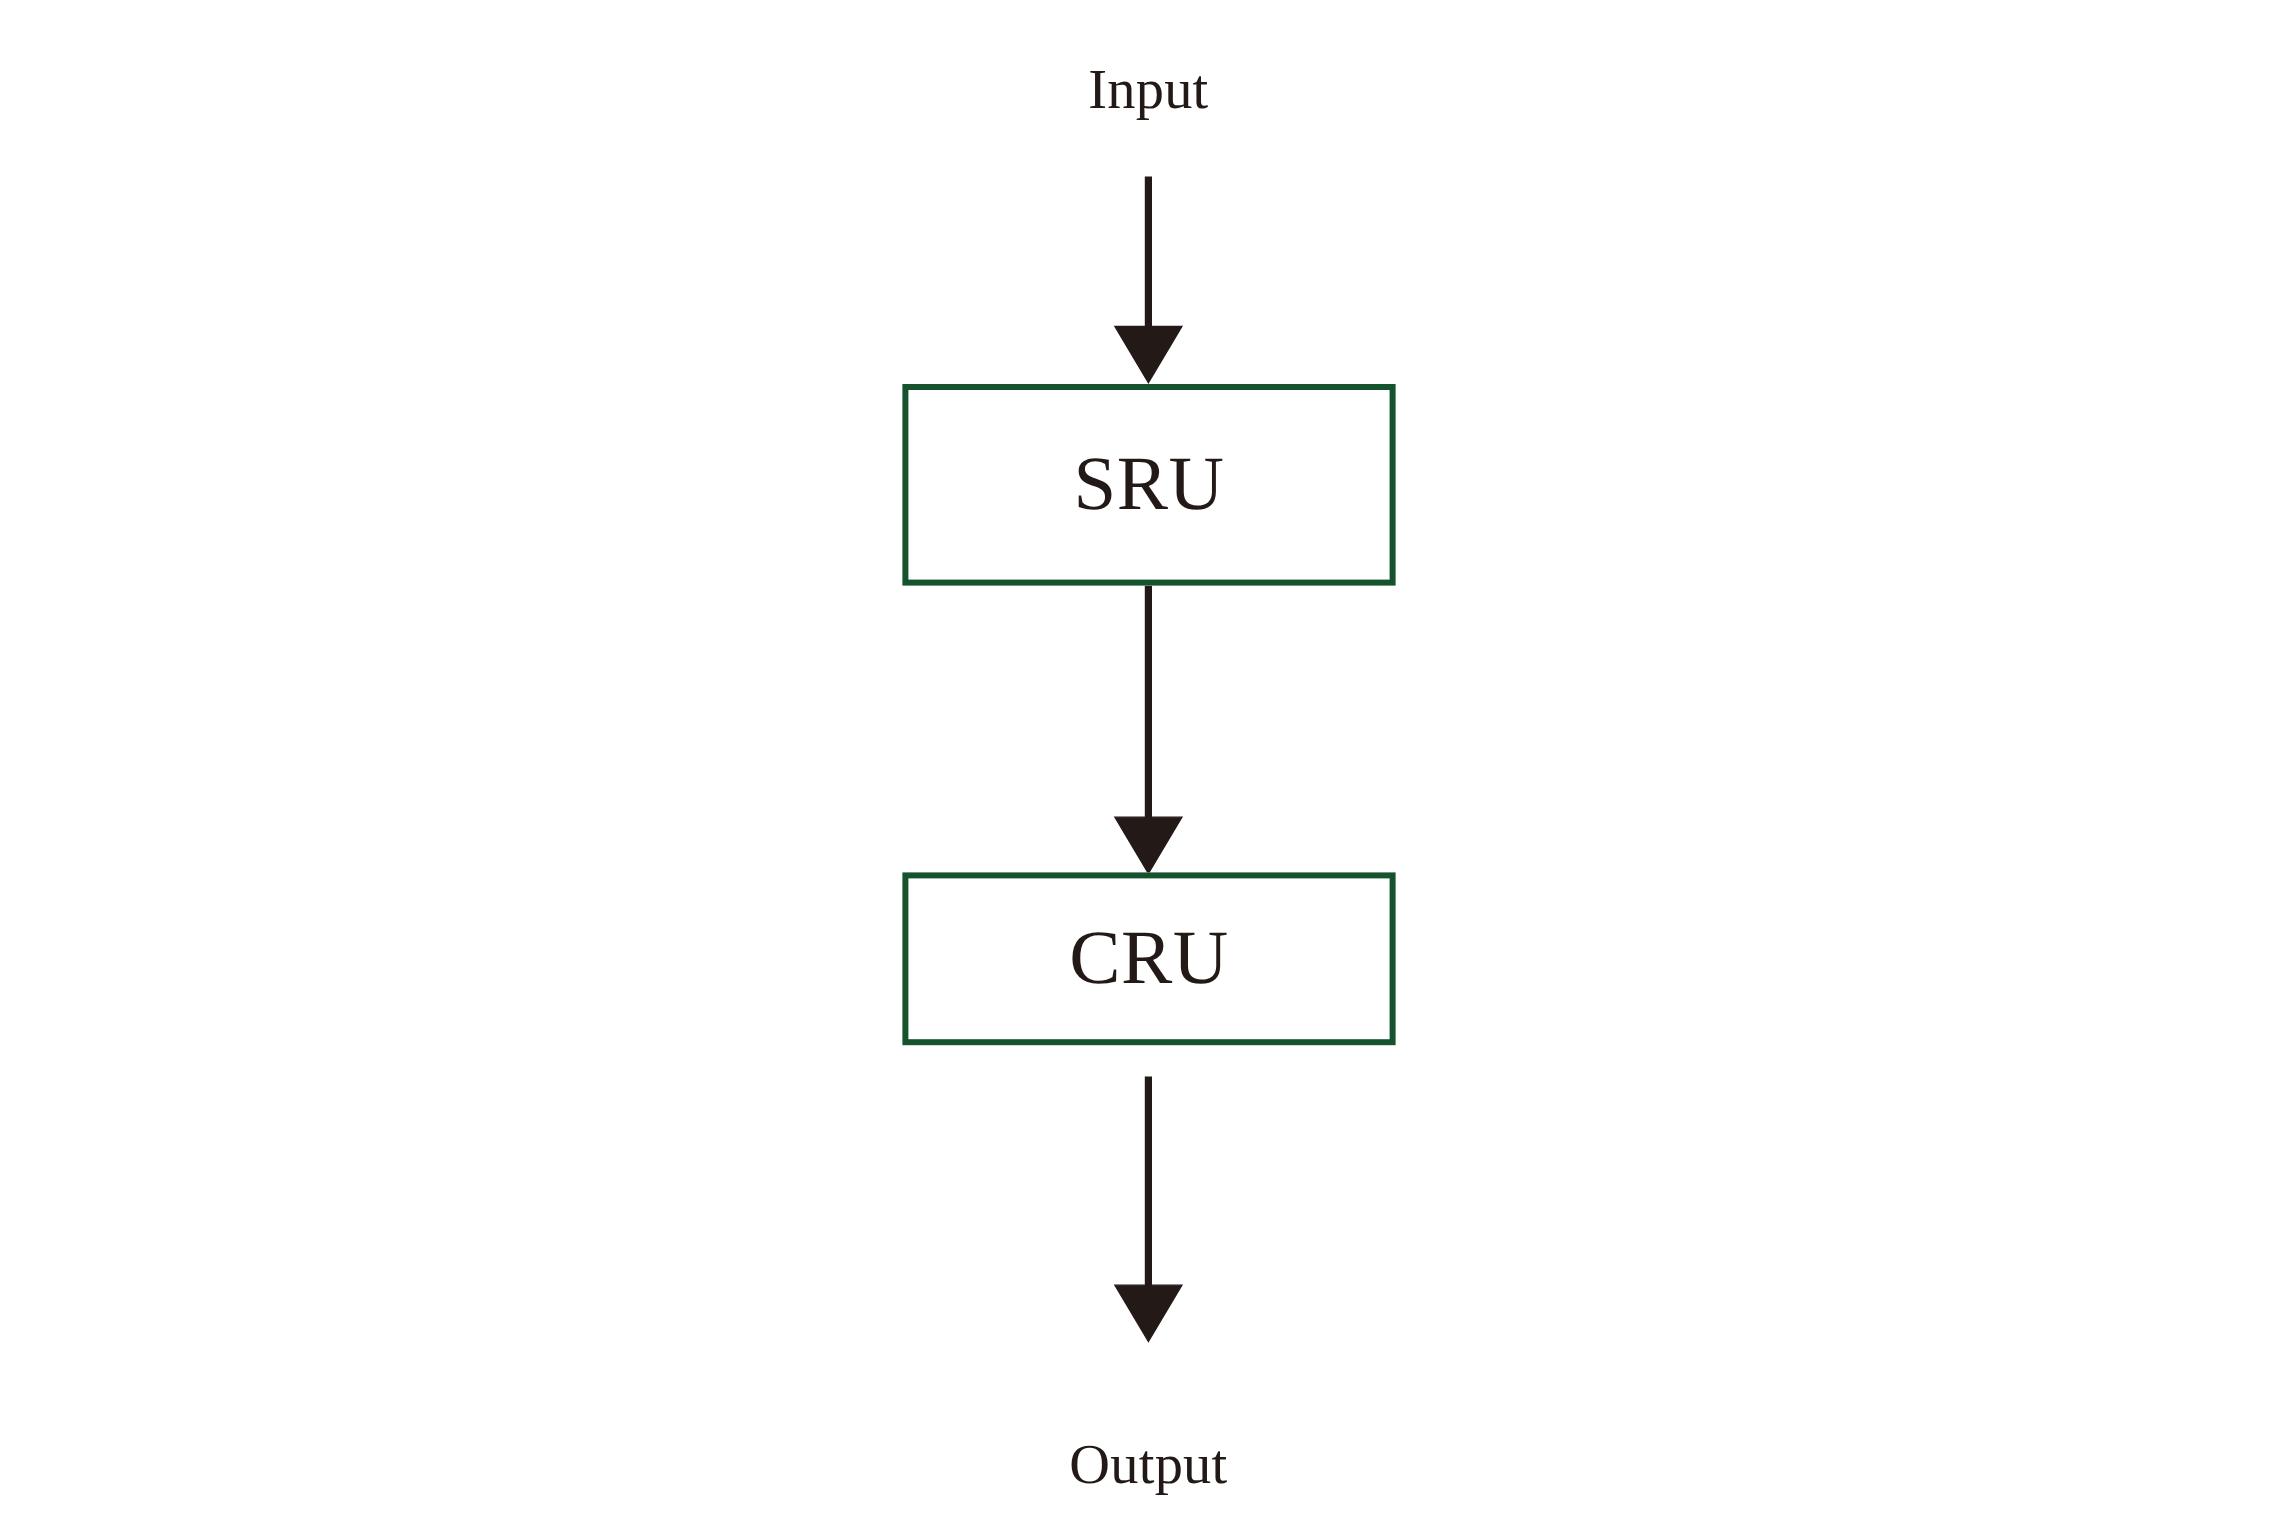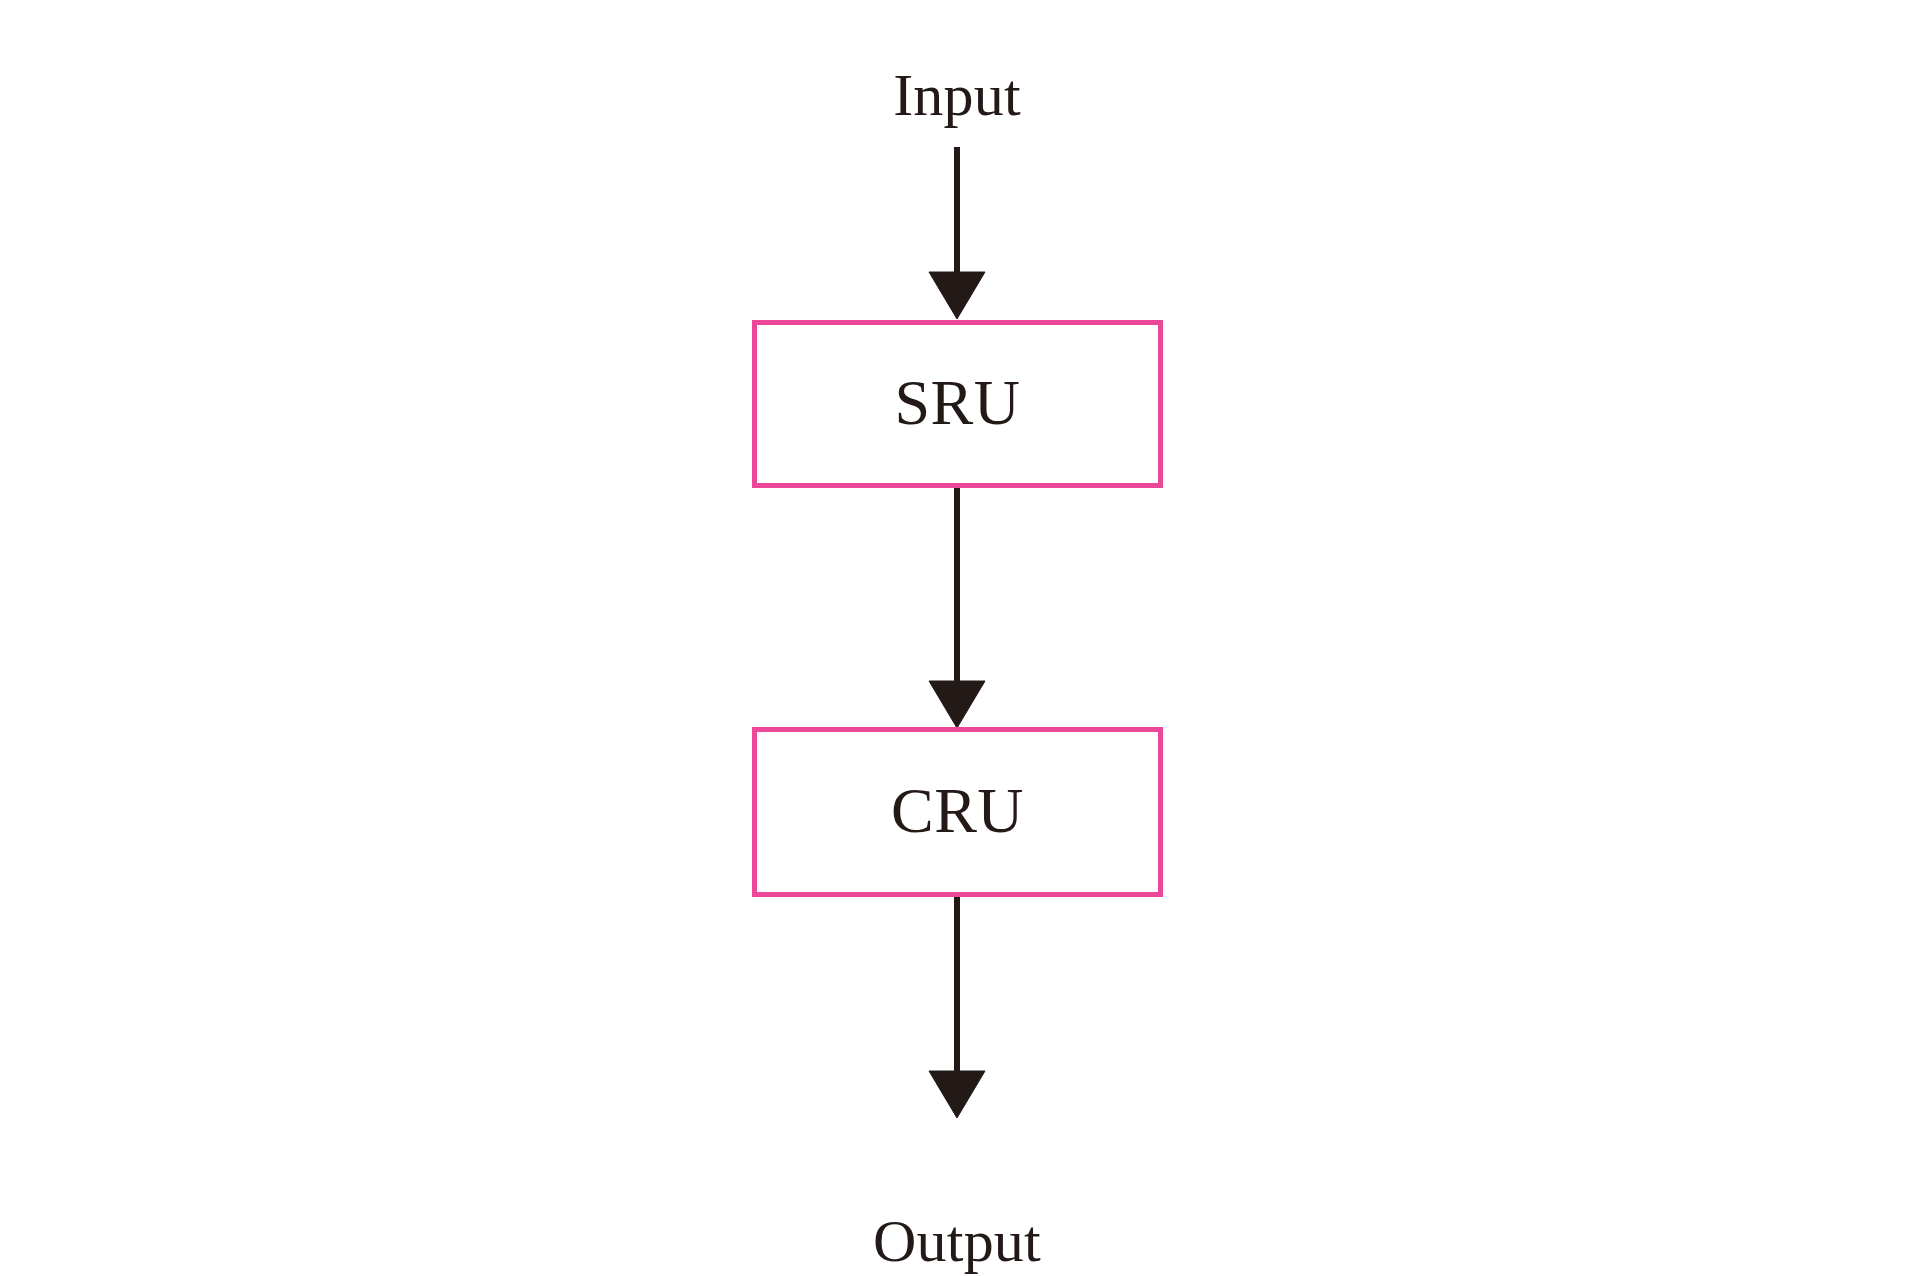--- a/index.html
+++ b/index.html
@@ -26,21 +26,21 @@
     width: 1913px;
     height: 1276px;
   }
 
   
   .endpoint-label {
     position: absolute;
     width: 600px;
     left: 657px;
     text-align: center;
-    font-size: 60px;
+    font-size: 47px;
     line-height: 1.04;
     letter-spacing: 0.2px;
     color: #231a18;
     white-space: pre-line;
   }
   .endpoint-label .lbl-line {
     display: block;
   }
   .endpoint-label .sym {
     font-style: italic;
@@ -52,32 +52,32 @@
     top: 1148px;
   }
 
   
   .process-box {
     position: absolute;
     box-sizing: border-box;
     left: 752px;
     width: 411px;
     background: #ffffff;
-    border: 5px solid #ec4899;
+    border: 5px solid #14532d;
     display: flex;
     align-items: center;
     justify-content: center;
   }
   #box-sru {
     top: 320px;
     height: 168px;
   }
   #box-cru {
     top: 727px;
-    height: 170px;
+    height: 144px;
   }
   .box-label {
     font-size: 64px;
     line-height: 1;
     color: #231a18;
     letter-spacing: 0.5px;
     transform: translateY(-1px);
   }
 </style>
 </head>

